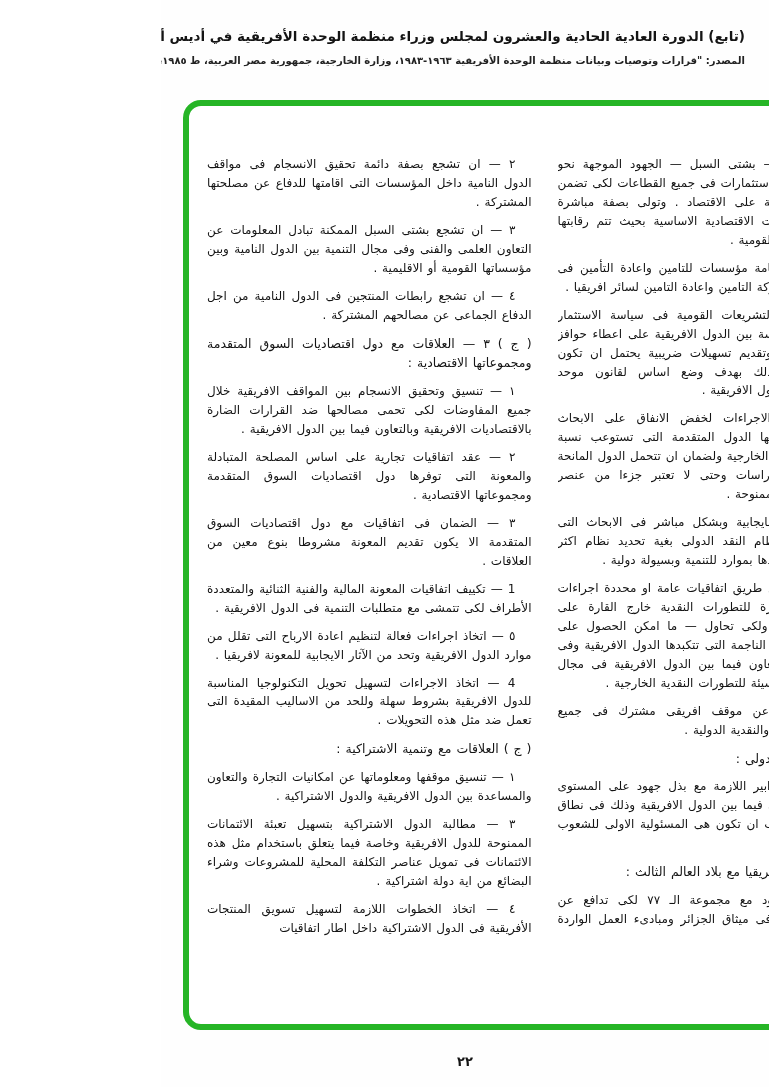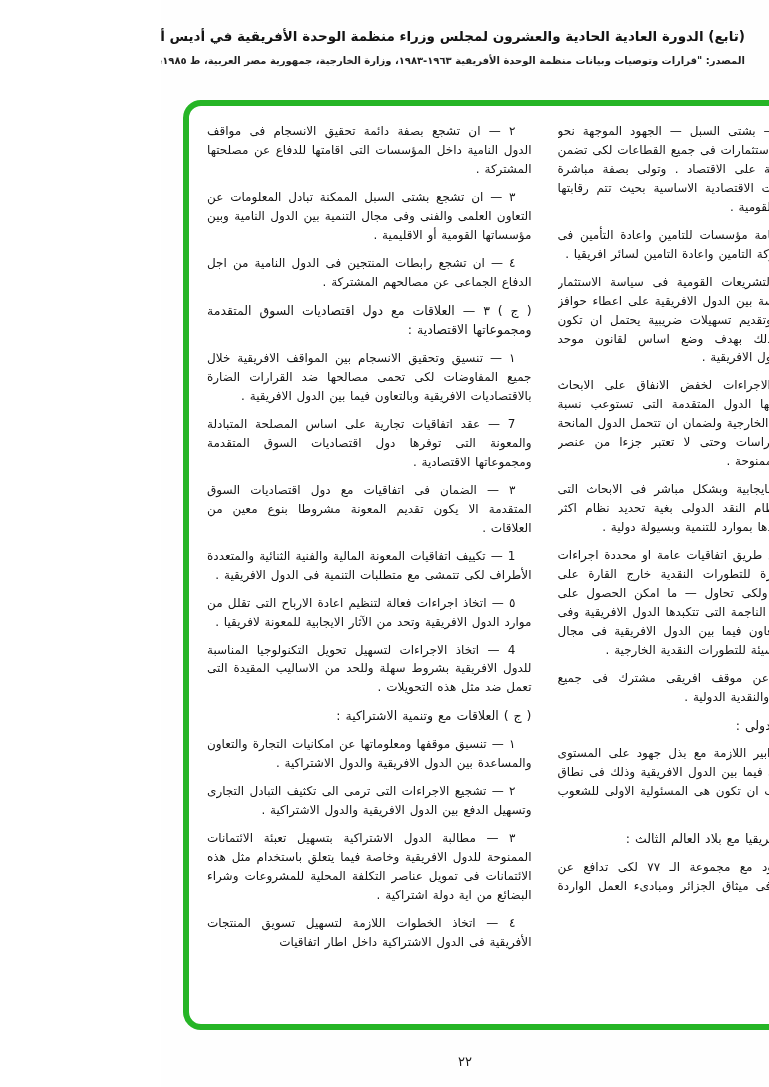--- a/index.html
+++ b/index.html
@@ -56,20 +56,21 @@
     flex-direction: row; 
     gap: 26px;
     height: 100%;
   }
   .column {
     flex: 1 1 0;
     min-width: 0;
     direction: rtl;
     text-align: justify;
     overflow: hidden;
+    margin-top: 33px;
   }
   .column p {
     margin: 0 0 9px 0;
     font-size: 12px;
     line-height: 1.58;
     word-spacing: 1px;
   }
   .column p.para {
     text-indent: 16px;
   }
@@ -79,21 +80,21 @@
     text-indent: 0;
     margin-top: 4px;
   }
   .page-number {
     position: absolute;
     bottom: 18px;
     left: 0;
     right: 0;
     text-align: center;
     font-size: 13px;
-    font-weight: normal;
+    font-weight: bold;
     letter-spacing: 2px;
   }
 </style>
 </head>
 <body>
 
 <div class="page">
 
   <div class="header">
     <div class="header-line1">(تابع)  الدورة العادية الحادية والعشرون لمجلس وزراء منظمة الوحدة الأفريقية في أديس أبابا، ١٧-٢٤ مايو ١٩٧٣</div>
@@ -114,28 +115,27 @@
           <p class="para">ان تتخذ جميع التدابير اللازمة مع بذل جهود على المستوى الدولى لتشجيع التعاون فيما بين الدول الافريقية وذلك فى نطاق استراتيجية للتنمية يجب ان تكون هى المسئولية الاولى للشعوب الافريقية نفسها .</p>
           <p class="heading">( ج ) ٢ — علاقات افريقيا مع بلاد العالم الثالث :</p>
           <p class="para">١ — تعزيز الجهود مع مجموعة الـ ٧٧ لكى تدافع عن المبادىء التى وردت فى ميثاق الجزائر ومبادىء العمل الواردة فى « اعلان ليما » .</p>
         </div>
       <div class="column">
           <p class="para">٢ — ان تشجع بصفة دائمة تحقيق الانسجام فى مواقف الدول النامية داخل المؤسسات التى اقامتها للدفاع عن مصلحتها المشتركة .</p>
           <p class="para">٣ — ان تشجع بشتى السبل الممكنة تبادل المعلومات عن التعاون العلمى والفنى وفى مجال التنمية بين الدول النامية وبين مؤسساتها القومية أو الاقليمية .</p>
           <p class="para">٤ — ان تشجع رابطات المنتجين فى الدول النامية من اجل الدفاع الجماعى عن مصالحهم المشتركة .</p>
           <p class="heading">( ج ) ٣ — العلاقات مع دول اقتصاديات السوق المتقدمة ومجموعاتها الاقتصادية :</p>
           <p class="para">١ — تنسيق وتحقيق الانسجام بين المواقف الافريقية خلال جميع المفاوضات لكى تحمى مصالحها ضد القرارات الضارة بالاقتصاديات الافريقية وبالتعاون فيما بين الدول الافريقية .</p>
-          <p class="para">7 — عقد اتفاقيات تجارية على اساس المصلحة المتبادلة والمعونة التى توفرها دول اقتصاديات السوق المتقدمة ومجموعاتها الاقتصادية .</p>
+          <p class="para">٢ — عقد اتفاقيات تجارية على اساس المصلحة المتبادلة والمعونة التى توفرها دول اقتصاديات السوق المتقدمة ومجموعاتها الاقتصادية .</p>
           <p class="para">٣ — الضمان فى اتفاقيات مع دول اقتصاديات السوق المتقدمة الا يكون تقديم المعونة مشروطا بنوع معين من العلاقات .</p>
           <p class="para">1 — تكييف اتفاقيات المعونة المالية والفنية الثنائية والمتعددة الأطراف لكى تتمشى مع متطلبات التنمية فى الدول الافريقية .</p>
           <p class="para">٥ — اتخاذ اجراءات فعالة لتنظيم اعادة الارباح التى تقلل من موارد الدول الافريقية وتحد من الآثار الايجابية للمعونة لافريقيا .</p>
           <p class="para">4 — اتخاذ الاجراءات لتسهيل تحويل التكنولوجيا المناسبة للدول الافريقية بشروط سهلة وللحد من الاساليب المقيدة التى تعمل ضد مثل هذه التحويلات .</p>
           <p class="heading">( ج ) العلاقات مع وتنمية الاشتراكية :</p>
           <p class="para">١ — تنسيق موقفها ومعلوماتها عن امكانيات التجارة والتعاون والمساعدة بين الدول الافريقية والدول الاشتراكية .</p>
-          <p class="para">٢ — تشجيع الاجراءات التى ترمى الى تكثيف التبادل التجارى وتسهيل الدفع بين الدول الافريقية والدول الاشتراكية .</p>
           <p class="para">٣ — مطالبة الدول الاشتراكية بتسهيل تعبئة الائتمانات الممنوحة للدول الافريقية وخاصة فيما يتعلق باستخدام مثل هذه الائتمانات فى تمويل عناصر التكلفة المحلية للمشروعات وشراء البضائع من اية دولة اشتراكية .</p>
           <p class="para">٤ — اتخاذ الخطوات اللازمة لتسهيل تسويق المنتجات الأفريقية فى الدول الاشتراكية داخل اطار اتفاقيات</p>
         </div>
     </div>
   </div>
 
   <div class="page-number">٢٢</div>
 
 </div>
 

